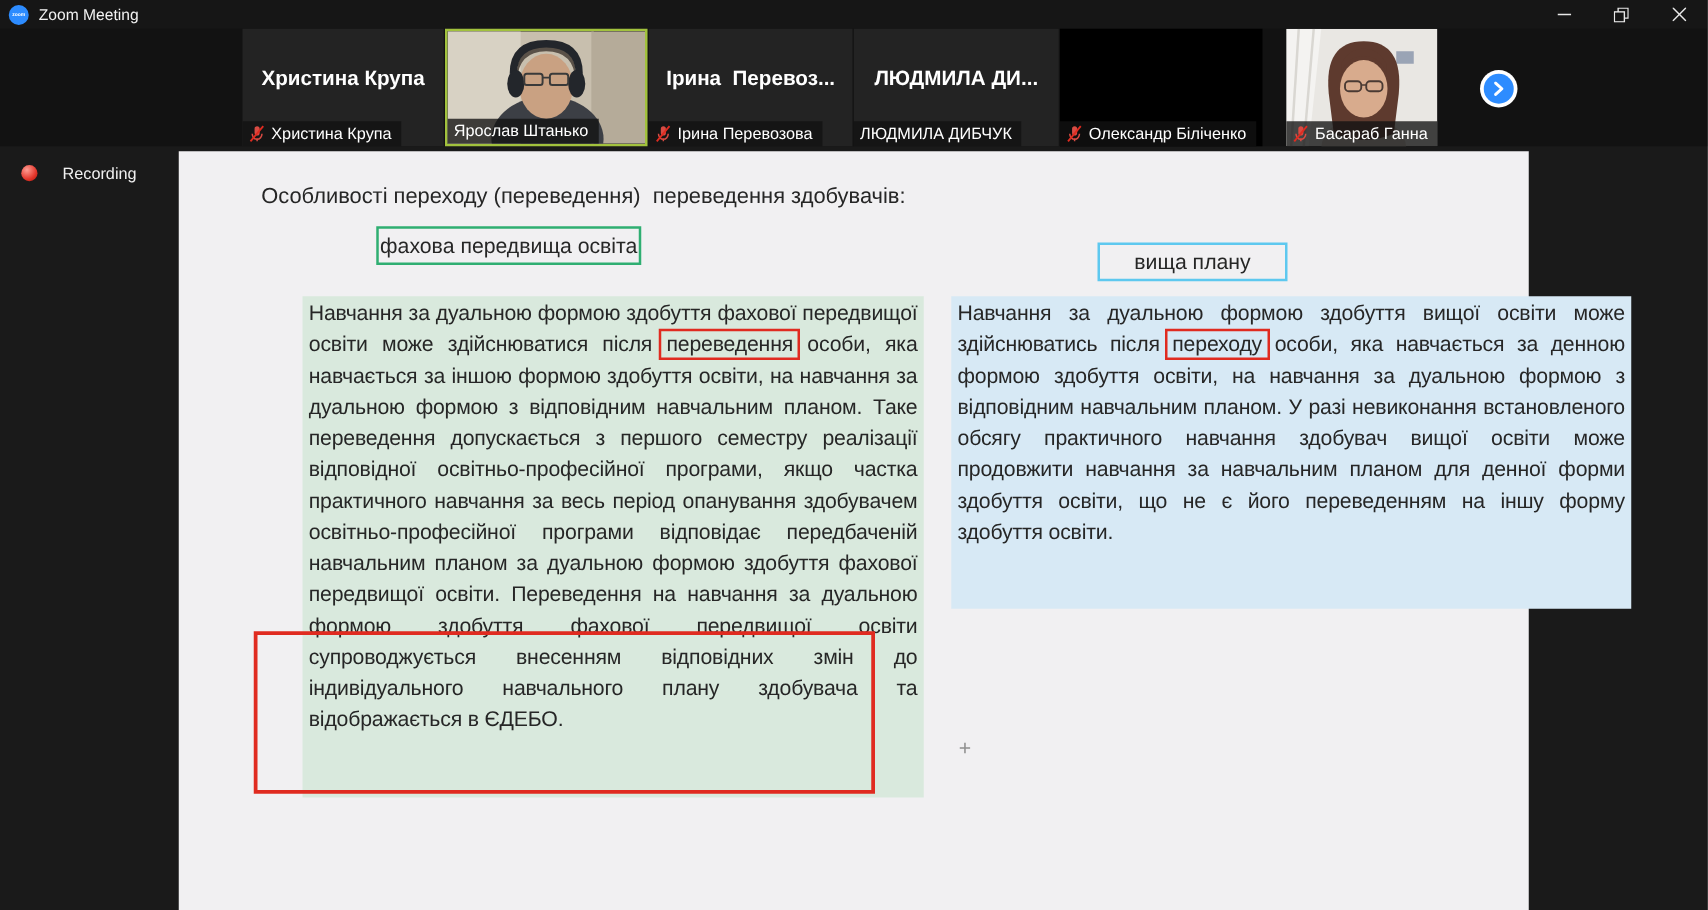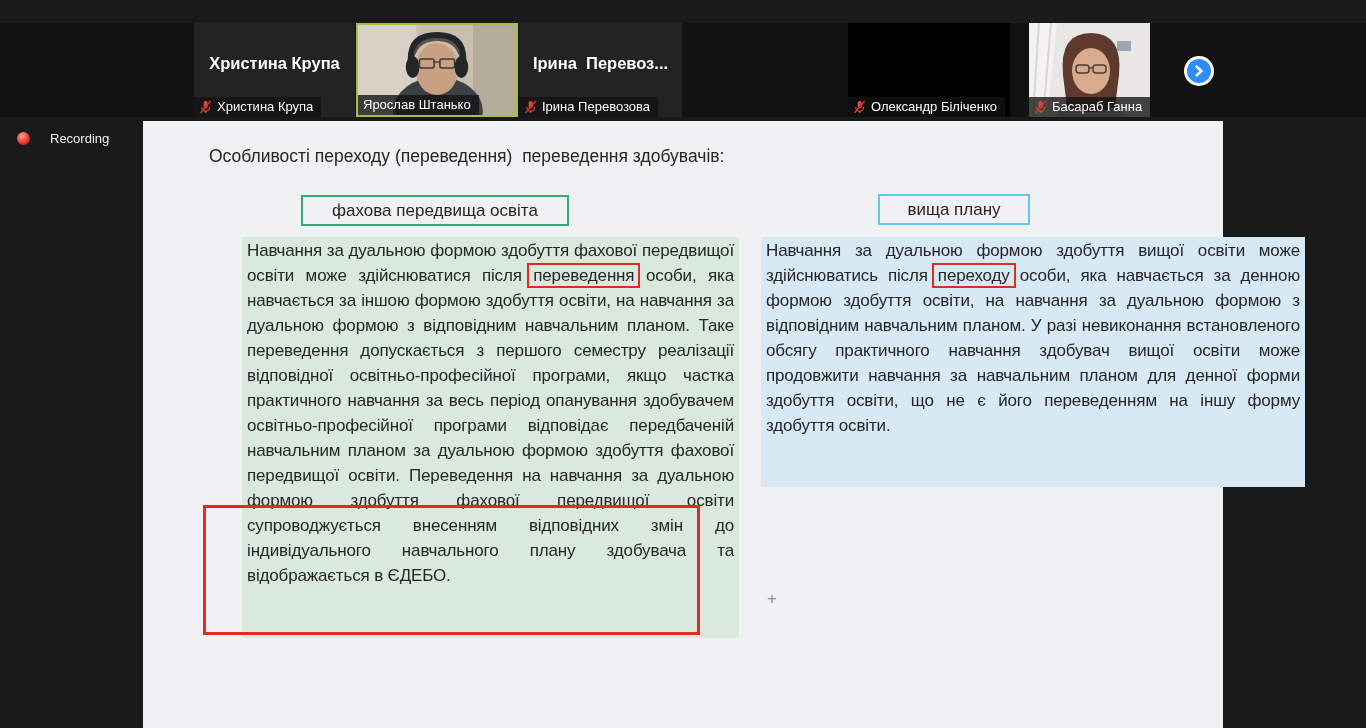--- a/index.html
+++ b/index.html
@@ -41,41 +41,64 @@
   .rec-dot { width:13px; height:13px; border-radius:50%;
              background:radial-gradient(circle at 35% 30%, #ff9d93, #e3362b 60%, #a81208); }
 
   
   .slide { position:absolute; left:143px; top:121px; width:1080px; height:607px; background:#f1f0f2;
            color:#262626; }
   .slide-title { position:absolute; left:66px; top:25px; font-size:17.5px; white-space:pre-wrap; }
 
   .col-header { position:absolute; height:31px; display:flex; align-items:center; justify-content:center;
                 font-size:17px; background:#f1f0f2; }
-  .col-header.green { left:158px; top:74px; width:268px; border:2px solid #2fae72; }
+  .col-header.green { left:158px; top:60px; width:212px; border:2px solid #2fae72; }
   .col-header.blue  { left:735px; top:73px; width:152px; border:2px solid #5ec8ef; }
 
   .textblock { position:absolute; font-size:17px; line-height:25px; text-align:justify;
                letter-spacing:-0.15px; padding:1px 5px 0 5px;margin-left:38px; }
   .textblock.green { left:61px;  top:116px; width:497px; height:401px; background:#d9e9dd; }
   .textblock.blue  { left:580px; top:116px; width:544px; height:250px; background:#d7e9f5; }
 
   .hl { border:2px solid #e02b20; padding:1px 4px; margin:0 -6px; }
 
   .red-overlay { position:absolute; left:60px; top:384px; width:497px; height:130px;
                  border:3px solid #e02b20; pointer-events:none; }
 
   .plus-cursor { position:absolute; left:624px; top:468px; color:#909090; font-size:17px;
                  font-weight:normal; }
 </style>
 </head>
 <body>
 
 <div class="window">
 
+  <div class="titlebar">
+    <div class="zoom-logo">zoom</div>
+    <div class="win-title">Zoom Meeting</div>
+    <div class="win-controls">
+      <div class="win-btn">
+        <svg width="11" height="11" viewBox="0 0 11 11">
+            <line x1="0" y1="5.5" x2="11" y2="5.5" stroke="#e8e8e8" stroke-width="1.2"></line>
+          </svg>
+      </div>
+      <div class="win-btn">
+        <svg width="12" height="12" viewBox="0 0 12 12" fill="none" stroke="#e8e8e8" stroke-width="1.1">
+          <rect x="0.5" y="3.5" width="8" height="8"></rect>
+            <path d="M3.5 3.5 v-3 h8 v8 h-3"></path>
+        </svg>
+      </div>
+      <div class="win-btn">
+        <svg width="11" height="11" viewBox="0 0 11 11" stroke="#e8e8e8" stroke-width="1.2">
+          <line x1="0" y1="0" x2="11" y2="11"></line>
+            <line x1="11" y1="0" x2="0" y2="11"></line>
+        </svg>
+      </div>
+    </div>
+  </div>
 
   <div class="strip-bg"></div>
 
   <div class="tile" style="left:194px; width:161px;">
     <div class="big-name">Христина Крупа</div>
     <div class="name-tag">
       <svg class="mic-off" viewBox="0 0 14 15">
         <rect x="5" y="1" width="4.4" height="8" rx="2.2" fill="#d84b43"></rect>
         <path d="M3 7.5 a4 4.5 0 0 0 8.4 0" fill="none" stroke="#d84b43" stroke-width="1.3"></path>
         <line x1="7.2" y1="11.5" x2="7.2" y2="14" stroke="#d84b43" stroke-width="1.3"></line>
@@ -112,20 +135,26 @@
       <svg class="mic-off" viewBox="0 0 14 15">
         <rect x="5" y="1" width="4.4" height="8" rx="2.2" fill="#d84b43"></rect>
         <path d="M3 7.5 a4 4.5 0 0 0 8.4 0" fill="none" stroke="#d84b43" stroke-width="1.3"></path>
         <line x1="7.2" y1="11.5" x2="7.2" y2="14" stroke="#d84b43" stroke-width="1.3"></line>
         <line x1="1.5" y1="14" x2="12.5" y2="1" stroke="#e02b20" stroke-width="1.6"></line>
       </svg>
       <span>Ірина Перевозова</span>
     </div>
   </div>
 
+  <div class="tile" style="left:683px; width:164px;">
+    <div class="big-name">ЛЮДМИЛА ДИ...</div>
+    <div class="name-tag">
+      <span>ЛЮДМИЛА ДИБЧУК</span>
+    </div>
+  </div>
 
   <div class="tile black" style="left:848px; width:162px;">
     <div class="name-tag">
       <svg class="mic-off" viewBox="0 0 14 15">
         <rect x="5" y="1" width="4.4" height="8" rx="2.2" fill="#d84b43"></rect>
         <path d="M3 7.5 a4 4.5 0 0 0 8.4 0" fill="none" stroke="#d84b43" stroke-width="1.3"></path>
         <line x1="7.2" y1="11.5" x2="7.2" y2="14" stroke="#d84b43" stroke-width="1.3"></line>
         <line x1="1.5" y1="14" x2="12.5" y2="1" stroke="#e02b20" stroke-width="1.6"></line>
       </svg>
       <span>Олександр Біліченко</span>

